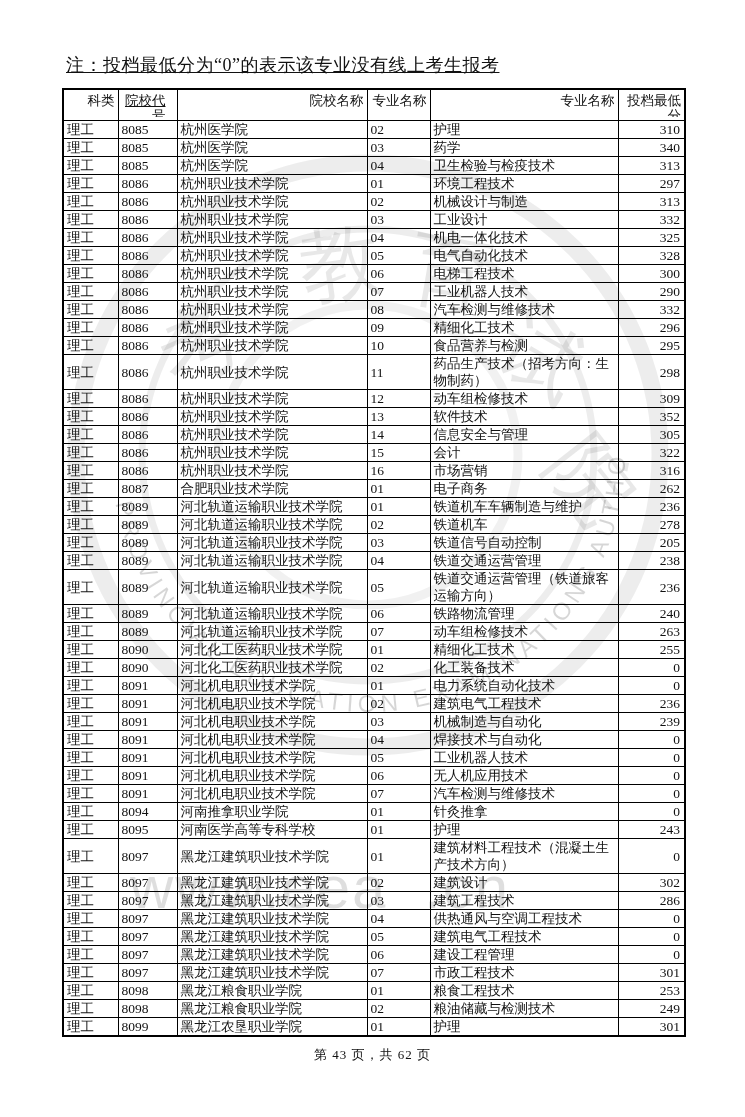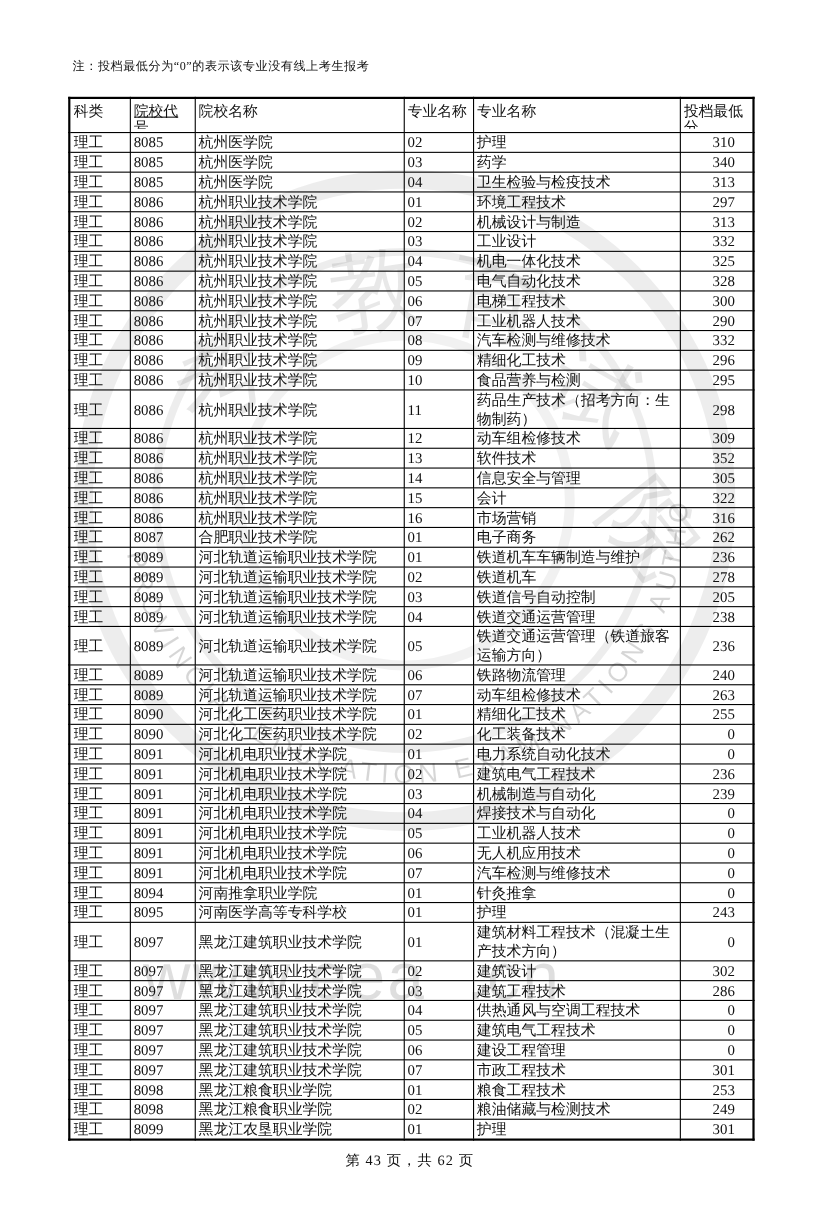--- a/index.html
+++ b/index.html
@@ -1,40 +1,40 @@
 <!DOCTYPE html>
 <html><head>
 <meta charset="utf-8">
 <style>
   html,body{margin:0;padding:0;}
   body{
     width:745px;height:1117px;background:#ffffff;position:relative;overflow:hidden;
     font-family:"Liberation Serif","DejaVu Serif",serif;color:#111;
   }
   .watermark{position:absolute;left:0;top:0;pointer-events:none;z-index:0;}
-  .note{position:absolute;left:66px;top:53px;font-size:11px;letter-spacing:.5px;z-index:2;}
+  .note{position:absolute;left:66px;top:53px;font-size:18px;letter-spacing:.5px;z-index:2;text-decoration:underline;}
   .score-table{
     position:absolute;left:62px;top:88px;z-index:1;
     border-collapse:collapse;table-layout:fixed;width:622px;
     background:transparent;
   }
   .score-table th,.score-table td{
     border:1.5px solid #000;
     font-size:13.5px;font-weight:normal;
     padding:0 3px;line-height:17px;
     vertical-align:middle;text-align:left;
     overflow:hidden;white-space:normal;
   }
   .score-table{border:2px solid #000;}
-  .score-table th{vertical-align:top;height:27px;padding-top:3px;}
+  .score-table th{vertical-align:top;height:27px;padding-top:3px;text-align:right;}
   .score-table tbody tr{height:18px;font-family:Liberation Serif, serif;}
   .hdr{height:24px;overflow:hidden;line-height:15px;}
   .hdr-narrow{width:44px;text-decoration:underline;}
   .score-table td.num,.score-table th.num-h{text-align:right;}
-  .score-table td.num{padding-right:16px;}
+  .score-table td.num{padding-right:4px;}
   .footer{
     position:absolute;left:0;top:1046px;width:745px;text-align:center;
     font-size:13px;z-index:2;letter-spacing:1px;
   }
 </style>
 </head>
 <body>
 
 <svg class="watermark" width="745" height="1117" viewBox="0 0 745 1117">
   <g fill="none" stroke="rgba(0,0,0,0.07)">

